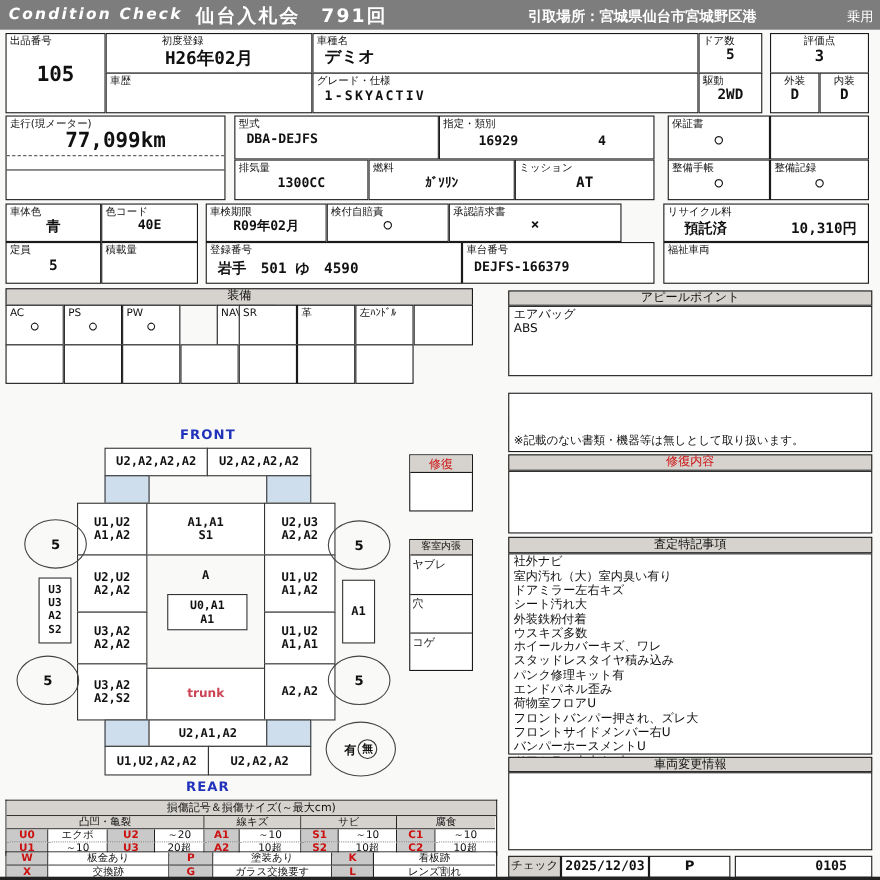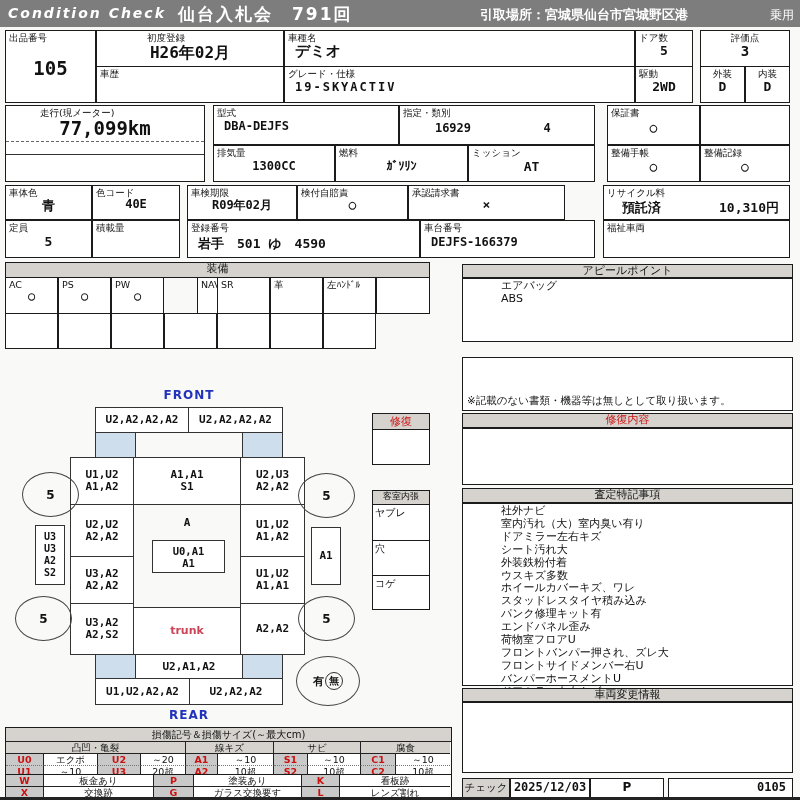--- a/index.html
+++ b/index.html
@@ -14,21 +14,21 @@
   
   .cell{position:absolute;background:#fff;border:1.5px solid #1b1b1b;box-sizing:border-box;}
   .cl{display:block;font-size:9.5px;line-height:11px;padding:1px 3px;text-align:left;white-space:nowrap;overflow:hidden;}
   .cl.cc{text-align:center;}
   .cv{position:absolute;left:0;right:0;text-align:center;font-weight:bold;font-size:13px;
       font-family:"DejaVu Sans Mono","DejaVu Sans",monospace;}
   .cv.lft{text-align:left;padding-left:10px;}
   
   .bar{position:absolute;background:#d6d3ce;border:1.5px solid #1b1b1b;box-sizing:border-box;
        text-align:center;font-size:11px;line-height:12px;}
-  .panelbody{position:absolute;background:#fff;border:1.5px solid #1b1b1b;box-sizing:border-box;font-size:11px;padding-left:34px;}
+  .panelbody{position:absolute;background:#fff;border:1.5px solid #1b1b1b;box-sizing:border-box;font-size:11px;}
   .pline{padding:1px 4px 0 4px;line-height:11.9px;white-space:nowrap;}
   .red{color:#cc1111;}
   
   .dcell{position:absolute;background:#fff;border:1px solid #333;box-sizing:border-box;
          display:flex;align-items:center;justify-content:center;text-align:center;
          font-family:"DejaVu Sans Mono","DejaVu Sans",monospace;font-weight:bold;font-size:11px;
          line-height:12px;white-space:pre-line;}
   .shade{background:#cfdeed;}
   .noborder{border:none;background:transparent;}
   .dirlabel{position:absolute;width:100px;text-align:center;color:#2233bb;font-weight:bold;
@@ -70,21 +70,21 @@
   <div class="cell" style="left:96px;top:66px;width:188px;height:37px;">
     <span class="cl">車歴</span>
     <div class="cv" style="top:12px;"></div>
   </div>
   <div class="cell" style="left:284px;top:30px;width:351px;height:37px;">
     <span class="cl">車種名</span>
     <div class="cv lft" style="top:11px;font-size:15px;">デミオ</div>
   </div>
   <div class="cell" style="left:284px;top:66px;width:351px;height:37px;">
     <span class="cl">グレード・仕様</span>
-    <div class="cv lft" style="top:13px;font-size:12px;letter-spacing:2px;">19-SKYACTIV</div>
+    <div class="cv lft" style="top:13px;font-size:12px;letter-spacing:2px;">1-SKYACTIV</div>
   </div>
   <div class="cell" style="left:635px;top:30px;width:58px;height:37px;">
     <span class="cl">ドア数</span>
     <div class="cv" style="top:12px;">5</div>
   </div>
   <div class="cell" style="left:635px;top:66px;width:58px;height:37px;">
     <span class="cl">駆動</span>
     <div class="cv" style="top:12px;">2WD</div>
   </div>
   <div class="cell" style="left:700px;top:30px;width:90px;height:37px;">
@@ -93,21 +93,21 @@
   </div>
   <div class="cell" style="left:700px;top:66px;width:45px;height:37px;">
     <span class="cl cc">外装</span>
     <div class="cv" style="top:12px;">D</div>
   </div>
   <div class="cell" style="left:745px;top:66px;width:45px;height:37px;">
     <span class="cl cc">内装</span>
     <div class="cv" style="top:12px;">D</div>
   </div>
 
-  <div class="cell" style="left:5px;top:105px;width:200px;height:77px;padding-left:31px;">
+  <div class="cell" style="left:5px;top:105px;width:200px;height:77px;">
     <span class="cl">走行(現メーター)</span>
     <div class="cv" style="top:11px;font-size:19px;">77,099km</div>
     <div style="position:absolute;left:0;right:0;top:35px;border-top:1px dashed #666;"></div>
     <div style="position:absolute;left:0;right:0;top:48px;border-top:1px solid #333;"></div>
   </div>
   <div class="cell" style="left:213px;top:105px;width:186px;height:40px;">
     <span class="cl">型式</span>
     <div class="cv lft" style="top:13px;font-size:12px;">DBA-DEJFS</div>
   </div>
   <div class="cell" style="left:399px;top:105px;width:196px;height:40px;">
@@ -254,21 +254,21 @@
     <div class="pline">バンパーホースメントU</div>
     <div class="pline">ドアミラー左右キズ</div>
   </div>
 
   <div class="bar" style="left:462px;top:688px;width:331px;height:14px;">車両変更情報</div>
   <div class="panelbody" style="left:462px;top:702px;width:331px;height:71px;"></div>
 
   <div class="cell" style="left:462px;top:778px;width:48px;height:20px;background:#d6d3ce;text-align:center;font-size:10.5px;line-height:17px;">チェック</div>
   <div class="cell" style="left:510px;top:778px;width:80px;height:20px;text-align:center;font-weight:bold;font-size:12px;line-height:17px;font-family:'DejaVu Sans Mono',monospace;">2025/12/03</div>
   <div class="cell" style="left:590px;top:778px;width:74px;height:20px;text-align:center;font-weight:bold;font-size:12px;line-height:17px;">P</div>
-  <div class="cell" style="left:668px;top:778px;width:125px;height:20px;text-align:right;font-weight:bold;font-size:12px;line-height:17px;padding-right:6px;font-family:'DejaVu Sans Mono',monospace;">0105</div>
+  <div class="cell" style="left:668px;top:778px;width:125px;height:20px;text-align:right;font-weight:bold;font-size:12px;line-height:17px;padding-right:22px;font-family:'DejaVu Sans Mono',monospace;">0105</div>
 
   <div class="dirlabel" style="left:139px;top:388px;">FRONT</div>
 
   <div class="dcell" style="left:95px;top:407px;width:94px;height:26px;">U2,A2,A2,A2</div>
   <div class="dcell" style="left:188px;top:407px;width:95px;height:26px;">U2,A2,A2,A2</div>
   <div class="dcell shade" style="left:95px;top:432px;width:41px;height:26px;"></div>
   <div class="dcell shade" style="left:242px;top:432px;width:41px;height:26px;"></div>
 
   <div class="dcell" style="left:70px;top:457px;width:64px;height:48px;">U1,U2
 A1,A2</div>

